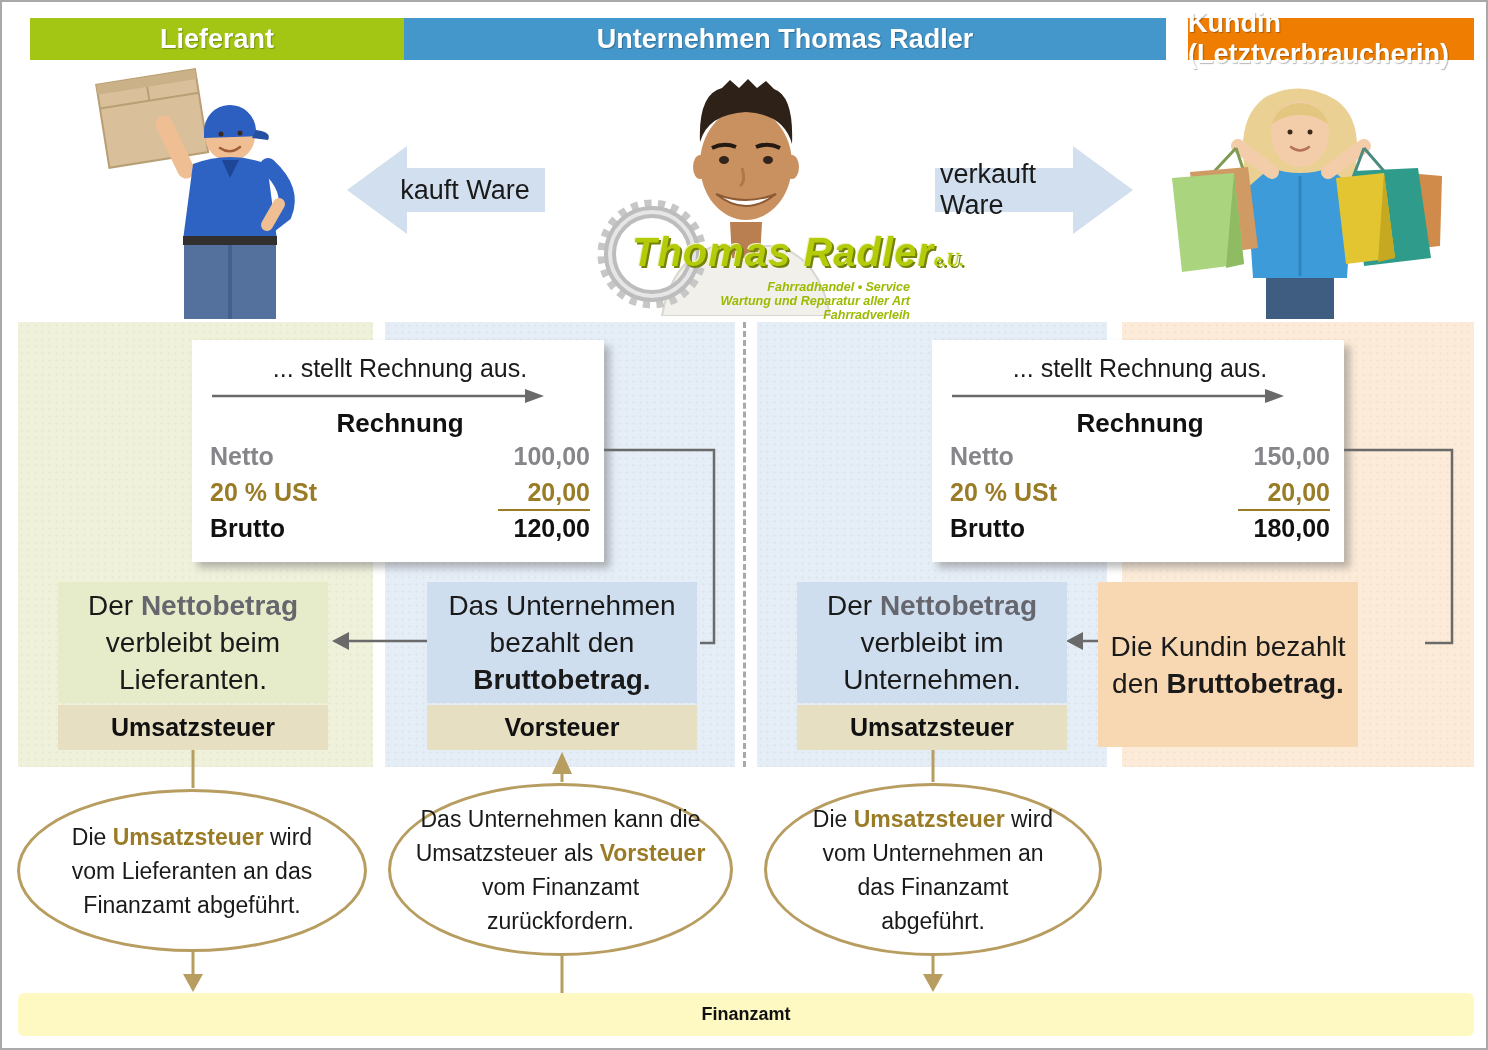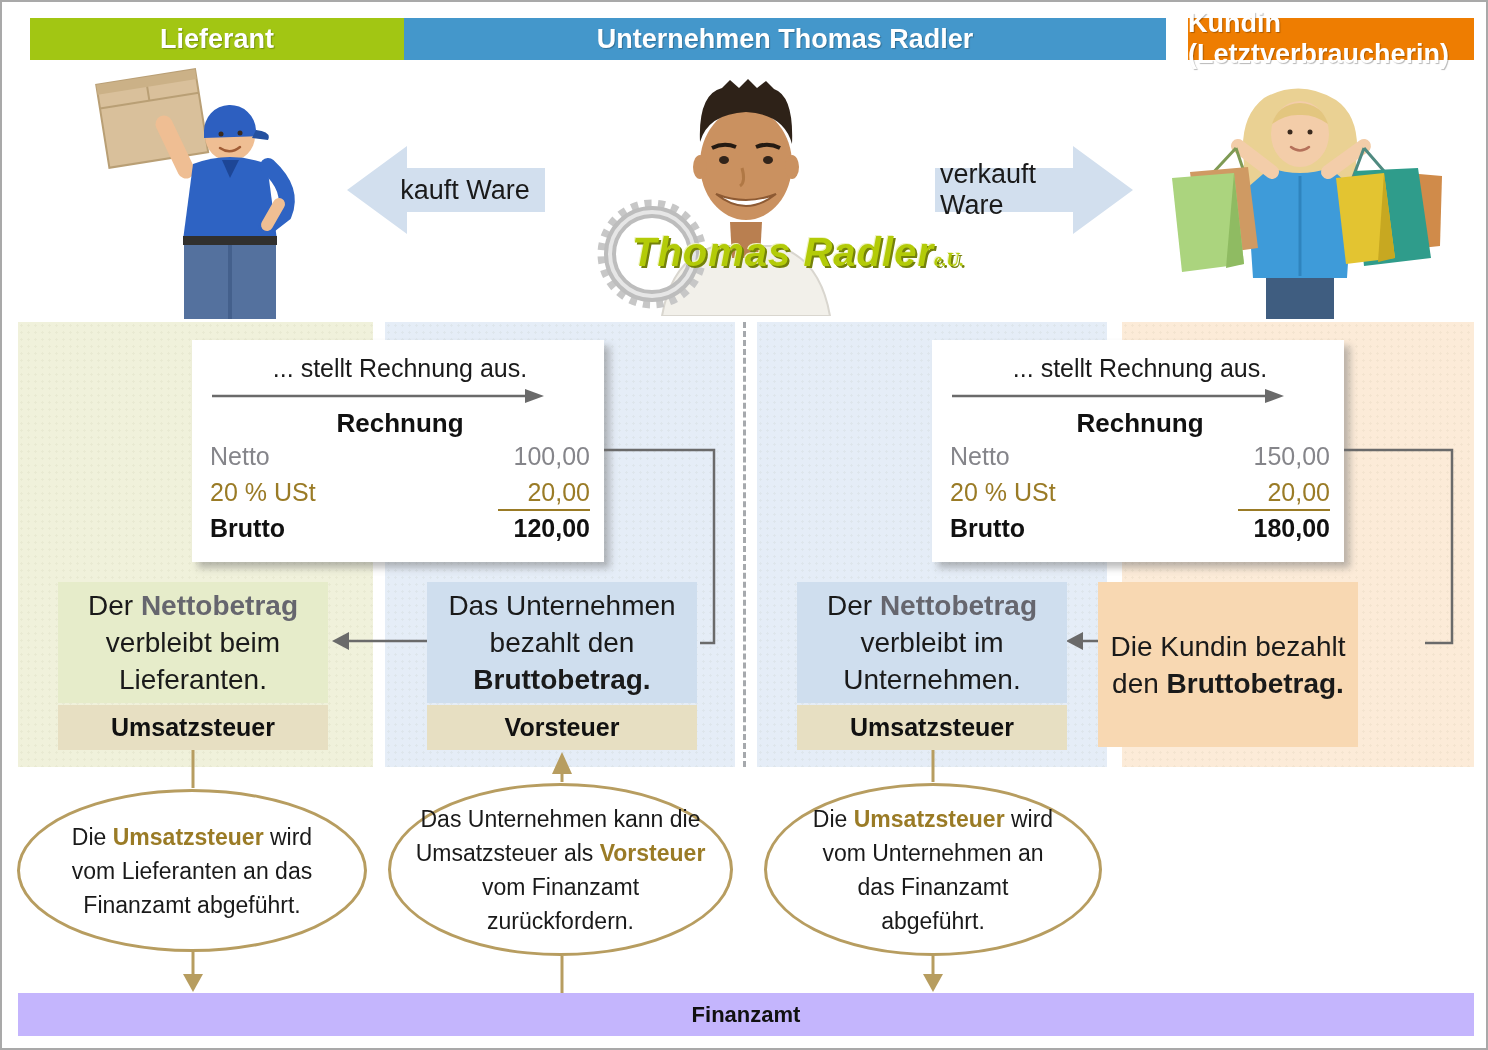--- a/index.html
+++ b/index.html
@@ -66,21 +66,21 @@
   .invoice {
     position:absolute; top:338px; width:412px; height:222px; background:#fff; z-index:3;
     box-shadow:6px 6px 7px rgba(110,110,110,.45);
     padding:10px 14px 0 18px;
   }
   .invoice-left  { left:190px; }
   .invoice-right { left:930px; }
   .inv-caption { text-align:center; font-size:25px; color:#1a1a1a; height:36px; line-height:36px; }
   .inv-arrow { display:block; margin:2px 0 2px 0; }
   .inv-title { text-align:center; font-size:26px; font-weight:bold; color:#111; height:36px; line-height:34px; }
-  .inv-row { display:flex; justify-content:space-between; align-items:baseline; height:36px; font-size:25px; }
+  .inv-row { display:flex; justify-content:space-between; align-items:baseline; height:36px; font-size:25px;font-weight:bold; }
   .inv-row.r-netto { color:#85858a; }
   .inv-row.r-ust   { color:#9a7b26; }
   .inv-row.r-ust .val { display:inline-block; min-width:92px; text-align:right;
       border-bottom:2px solid #9a7b26; padding-bottom:2px; }
   .inv-row.r-brutto { color:#111; font-weight:bold; }
 
   
   .ibox { position:absolute; top:580px; width:270px; height:121px; z-index:2;
     display:flex; align-items:center; justify-content:center; text-align:center;
     font-size:28px; line-height:37px; color:#1a1a1a; padding:0 8px; }
@@ -101,23 +101,23 @@
 
   
   .bubble { position:absolute; background:#fff; border:3px solid #b79d60; border-radius:50%;
     display:flex; align-items:center; justify-content:center; text-align:center;
     font-size:23px; line-height:34px; color:#1a1a1a; z-index:2; }
   .bubble-1 { left:15px;  top:787px; width:350px; height:163px; padding:0 28px; }
   .bubble-2 { left:386px; top:781px; width:345px; height:173px; padding:0 16px; }
   .bubble-3 { left:762px; top:781px; width:338px; height:173px; padding:0 44px; }
 
   
-  .finanzamt { position:absolute; left:16px; top:991px; width:1456px; height:43px; background:#c4b5fd;
+  .finanzamt { position:absolute; left:16px; top:991px; width:1456px; height:43px; background:#fef9c3;
     display:flex; align-items:center; justify-content:center;
-    font-size:22px; font-weight:bold; color:#111; z-index:2; }
+    font-size:18px; font-weight:bold; color:#111; z-index:2;border-radius:6px; }
 
   
   .overlay { position:absolute; inset:0; width:1488px; height:1050px; z-index:1; pointer-events:none; }
 </style>
 </head>
 <body>
 
 <div class="canvas">
 
   <div class="hdr hdr-supplier">Lieferant</div>
@@ -193,20 +193,25 @@
     <rect x="116" y="202" width="68" height="41" fill="#3f5d80"></rect>
   </svg>
 
   <div class="logo">
     <svg class="gear" width="120" height="120" viewBox="0 0 120 120">
       <circle cx="58" cy="60" r="50" fill="none" stroke="#c7c7c7" stroke-width="9" stroke-dasharray="7 6.4"></circle>
       <circle cx="58" cy="60" r="42" fill="none" stroke="#bdbdbd" stroke-width="12"></circle>
       <circle cx="58" cy="60" r="42" fill="none" stroke="#e6e6e6" stroke-width="4"></circle>
     </svg>
     <div class="name"><span>Thomas Radler</span><span class="suffix">e.U.</span></div>
+    <div class="taglines">
+      <div>Fahrradhandel • Service</div>
+      <div>Wartung und Reparatur aller Art</div>
+      <div>Fahrradverleih</div>
+    </div>
   </div>
 
   <div class="flow-arrow arrow-buy">
     <svg viewBox="0 0 200 96">
       <polygon points="2,48 62,4 62,26 200,26 200,70 62,70 62,92" fill="#d2dfee"></polygon>
     </svg>
     <span class="lbl">kauft Ware</span>
   </div>
   <div class="flow-arrow arrow-sell">
     <svg viewBox="0 0 200 96">

